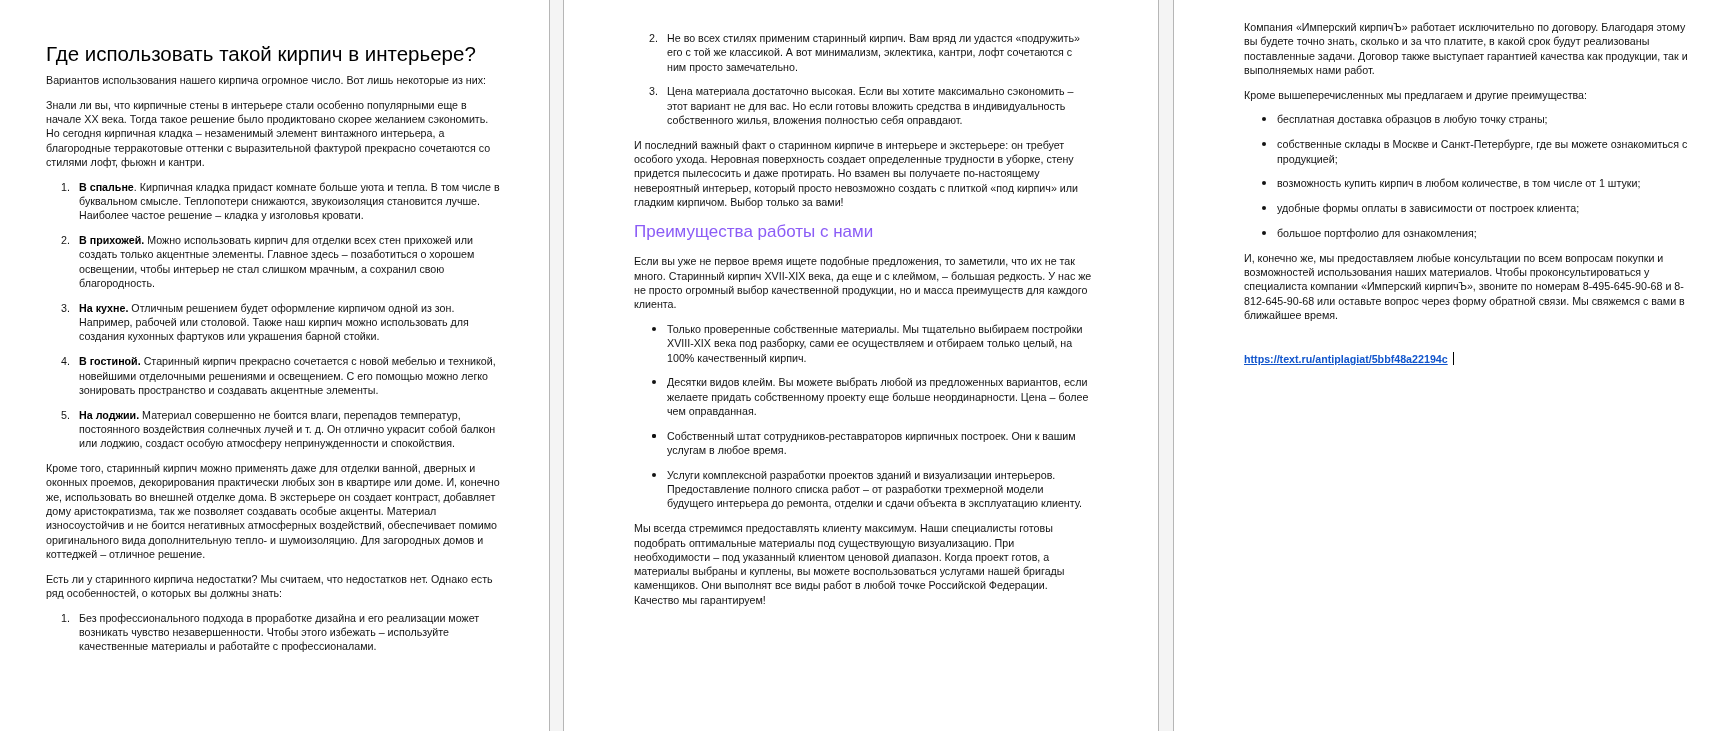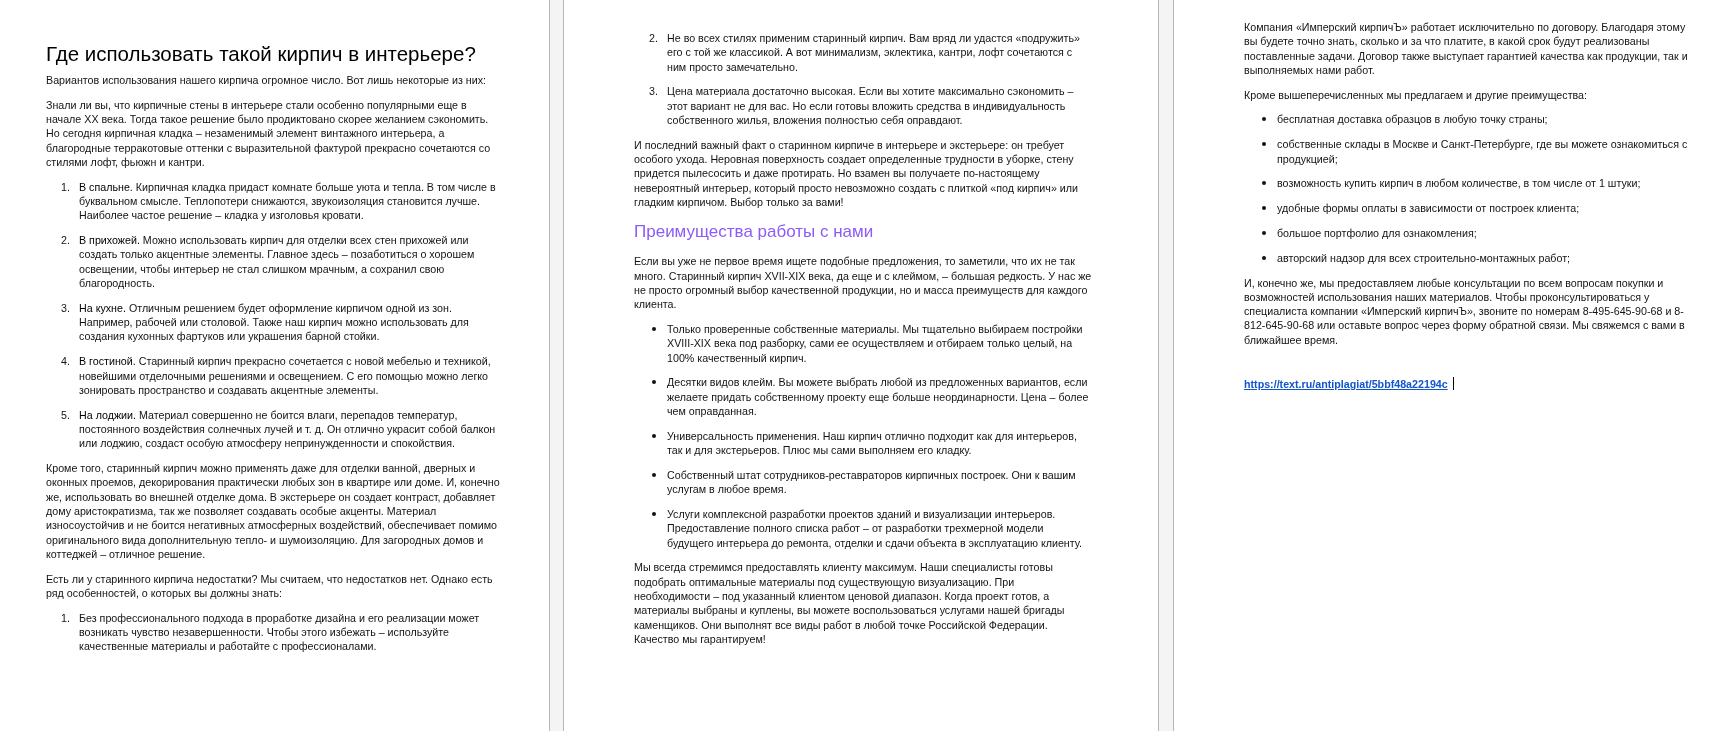--- a/index.html
+++ b/index.html
@@ -12,21 +12,21 @@
   #content-1{left:25px;top:0;width:458px;margin-left:21px;}
   #content-2{left:634px;top:31px;width:458px;}
   #content-3{left:1244px;top:20px;width:452px;}
   h1{font-size:20.5px;line-height:26px;font-weight:400;color:#000;margin:41px 0 6px;}
   h2{font-size:17px;line-height:22px;font-weight:400;color:#8b5cf6;margin:12px 0 11px;}
   p{margin:0 0 10.5px;}
   .list{margin:0;}
   .li{position:relative;padding-left:33px;margin:0 0 10.5px;}
   .num{position:absolute;left:15px;top:0;}
   .dot{position:absolute;left:18px;top:5px;width:4px;height:4px;border-radius:50%;background:#131313;}
-  b{font-weight:400;color:#000;}
+  b{font-weight:700;color:#000;}
   .link-row{margin:30px 0 0;font-weight:bold;}
   a.doc-link{color:#1155cc;text-decoration:underline;cursor:pointer;}
   .text-cursor{display:inline-block;width:1.5px;height:13px;background:#000;margin-left:5px;vertical-align:-2px;}
 </style>
 </head>
 <body>
 
 <div class="canvas">
   <div class="gutter" id="gutter-1"></div>
   <div class="gutter" id="gutter-2"></div>
@@ -51,33 +51,32 @@
       <div class="list">
         <div class="li"><span class="num">2.</span><span>Не во всех стилях применим старинный кирпич. Вам вряд ли удастся «подружить» его с той же классикой. А вот минимализм, эклектика, кантри, лофт сочетаются с ним просто замечательно.</span></div>
         <div class="li"><span class="num">3.</span><span>Цена материала достаточно высокая. Если вы хотите максимально сэкономить – этот вариант не для вас. Но если готовы вложить средства в индивидуальность собственного жилья, вложения полностью себя оправдают.</span></div>
       </div>
       <p>И последний важный факт о старинном кирпиче в интерьере и экстерьере: он требует особого ухода. Неровная поверхность создает определенные трудности в уборке, стену придется пылесосить и даже протирать. Но взамен вы получаете по-настоящему невероятный интерьер, который просто невозможно создать с плиткой «под кирпич» или гладким кирпичом. Выбор только за вами!</p>
       <h2>Преимущества работы с нами</h2>
       <p>Если вы уже не первое время ищете подобные предложения, то заметили, что их не так много. Старинный кирпич XVII-XIX века, да еще и с клеймом, – большая редкость. У нас же не просто огромный выбор качественной продукции, но и масса преимуществ для каждого клиента.</p>
       <div class="list">
         <div class="li"><span class="dot"></span><span>Только проверенные собственные материалы. Мы тщательно выбираем постройки XVIII-XIX века под разборку, сами ее осуществляем и отбираем только целый, на 100% качественный кирпич.</span></div>
         <div class="li"><span class="dot"></span><span>Десятки видов клейм. Вы можете выбрать любой из предложенных вариантов, если желаете придать собственному проекту еще больше неординарности. Цена – более чем оправданная.</span></div>
-        <div class="li"><span class="dot"></span><span>Универсальность применения. Наш кирпич отлично подходит как для интерьеров, так и для экстерьеров. Плюс мы сами выполняем его кладку.</span></div>
+        <div class="li"><span class="dot"></span></div>
         <div class="li"><span class="dot"></span><span>Собственный штат сотрудников-реставраторов кирпичных построек. Они к вашим услугам в любое время.</span></div>
         <div class="li"><span class="dot"></span><span>Услуги комплексной разработки проектов зданий и визуализации интерьеров. Предоставление полного списка работ – от разработки трехмерной модели будущего интерьера до ремонта, отделки и сдачи объекта в эксплуатацию клиенту.</span></div>
       </div>
       <p>Мы всегда стремимся предоставлять клиенту максимум. Наши специалисты готовы подобрать оптимальные материалы под существующую визуализацию. При необходимости – под указанный клиентом ценовой диапазон. Когда проект готов, а материалы выбраны и куплены, вы можете воспользоваться услугами нашей бригады каменщиков. Они выполнят все виды работ в любой точке Российской Федерации. Качество мы гарантируем!</p>
     </div>
   <div class="page-content" id="content-3">
       <p>Компания «Имперский кирпичЪ» работает исключительно по договору. Благодаря этому вы будете точно знать, сколько и за что платите, в какой срок будут реализованы поставленные задачи. Договор также выступает гарантией качества как продукции, так и выполняемых нами работ.</p>
       <p>Кроме вышеперечисленных мы предлагаем и другие преимущества:</p>
       <div class="list">
         <div class="li"><span class="dot"></span><span>бесплатная доставка образцов в любую точку страны;</span></div>
         <div class="li"><span class="dot"></span><span>собственные склады в Москве и Санкт-Петербурге, где вы можете ознакомиться с продукцией;</span></div>
         <div class="li"><span class="dot"></span><span>возможность купить кирпич в любом количестве, в том числе от 1 штуки;</span></div>
         <div class="li"><span class="dot"></span><span>удобные формы оплаты в зависимости от построек клиента;</span></div>
         <div class="li"><span class="dot"></span><span>большое портфолио для ознакомления;</span></div>
-        <div class="li"><span class="dot"></span><span>авторский надзор для всех строительно-монтажных работ;</span></div>
       </div>
       <p>И, конечно же, мы предоставляем любые консультации по всем вопросам покупки и возможностей использования наших материалов. Чтобы проконсультироваться у специалиста компании «Имперский кирпичЪ», звоните по номерам 8-495-645-90-68 и 8-812-645-90-68 или оставьте вопрос через форму обратной связи. Мы свяжемся с вами в ближайшее время.</p>
       <p class="link-row"><a class="doc-link" href="#">https://text.ru/antiplagiat/5bbf48a22194c</a><span class="text-cursor"></span></p>
     </div>
 </div>
 
 </body></html>

